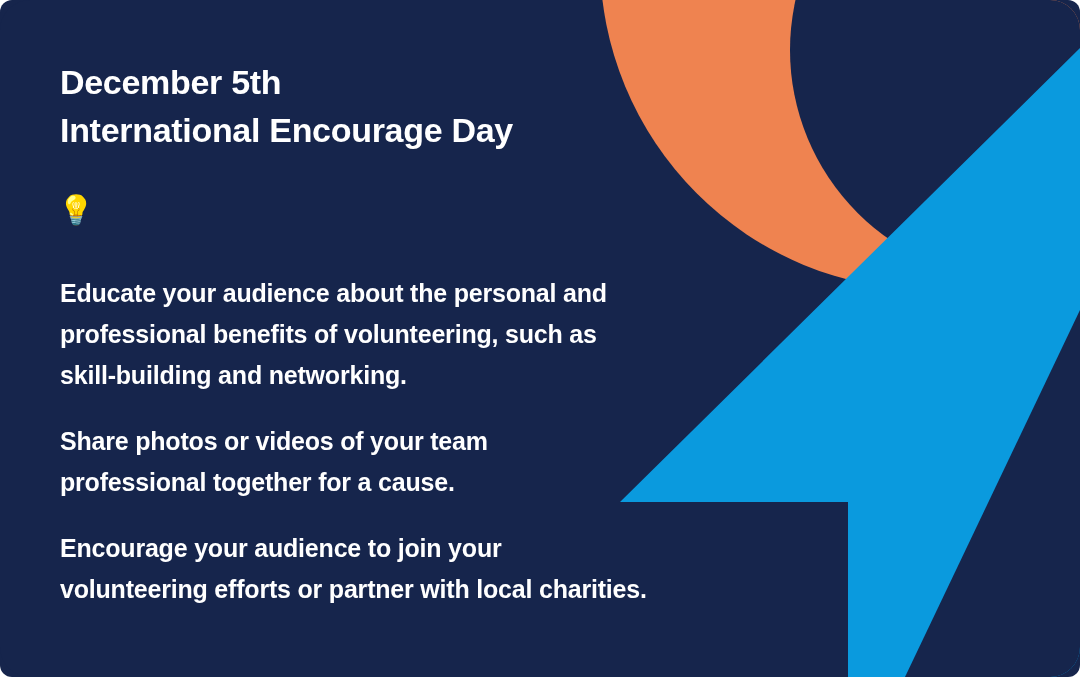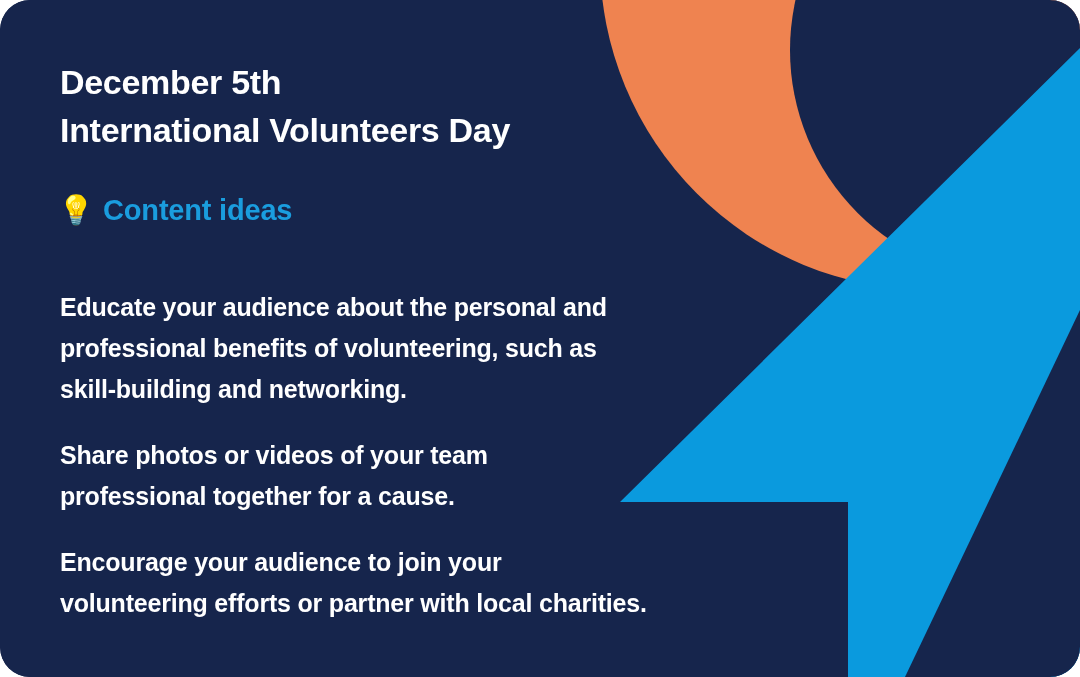--- a/index.html
+++ b/index.html
@@ -74,38 +74,38 @@
     color: #1a9dde;
     font-size: 29px;
     font-weight: bold;
     letter-spacing: -0.2px;
     line-height: 1;
   }
 
   .ideas-list {
     position: absolute;
     left: 60px;
-    top: 262px;
+    top: 248px;
     width: 700px;
   }
   .idea-item {
     color: #ffffff;
     font-size: 25px;
     font-weight: bold;
     line-height: 41px;
     letter-spacing: -0.2px;
     margin-bottom: 25px;
     white-space: pre-line;
   }
   .idea-item:last-child { margin-bottom: 12px; }
 </style>
 </head>
 <body>
 
-<div id="card" style="background: rgb(22, 37, 76); border-radius: 30px;">
+<div id="card" style="background: rgb(22, 37, 76); border-radius: 12px;">
 
   <svg id="artwork" viewBox="0 0 1080 677" width="1080" height="677">
     <defs>
       <clipPath id="cardClip">
         <rect x="0" y="0" width="1080" height="677" rx="30" ry="30"></rect>
       </clipPath>
     </defs>
     <g clip-path="url(#cardClip)">
 
       <rect id="art-bg" x="0" y="0" width="1080" height="677" fill="#16254c"></rect>
@@ -117,26 +117,25 @@
       <path id="art-blue" d="M 1080 48 L 620 502 L 848 502 L 848 677 L 1080 677 Z" fill="#0a9ade"></path>
 
       <path id="art-navy-wedge" d="M 1080 310 L 1080 677 L 905 677 Z" fill="#16254c"></path>
     </g>
   </svg>
 
   <div id="content">
 
     <div class="title-block">
       <div class="title-line">December 5th</div>
-      <div class="title-line">International Volunteers Day</div>
+      <div class="title-line">International Encourage Day</div>
     </div>
 
     <div class="ideas-heading">
       <span class="bulb-icon">💡</span>
-      <span class="ideas-label" style="color: rgb(26, 157, 222);">Content ideas</span>
     </div>
 
     <div class="ideas-list">
       <p class="idea-item">Educate your audience about the personal and
 professional benefits of volunteering, such as
 skill-building and networking.</p>
       <p class="idea-item">Share photos or videos of your team
 professional together for a cause.</p>
       <p class="idea-item">Encourage your audience to join your
 volunteering efforts or partner with local charities.</p>

